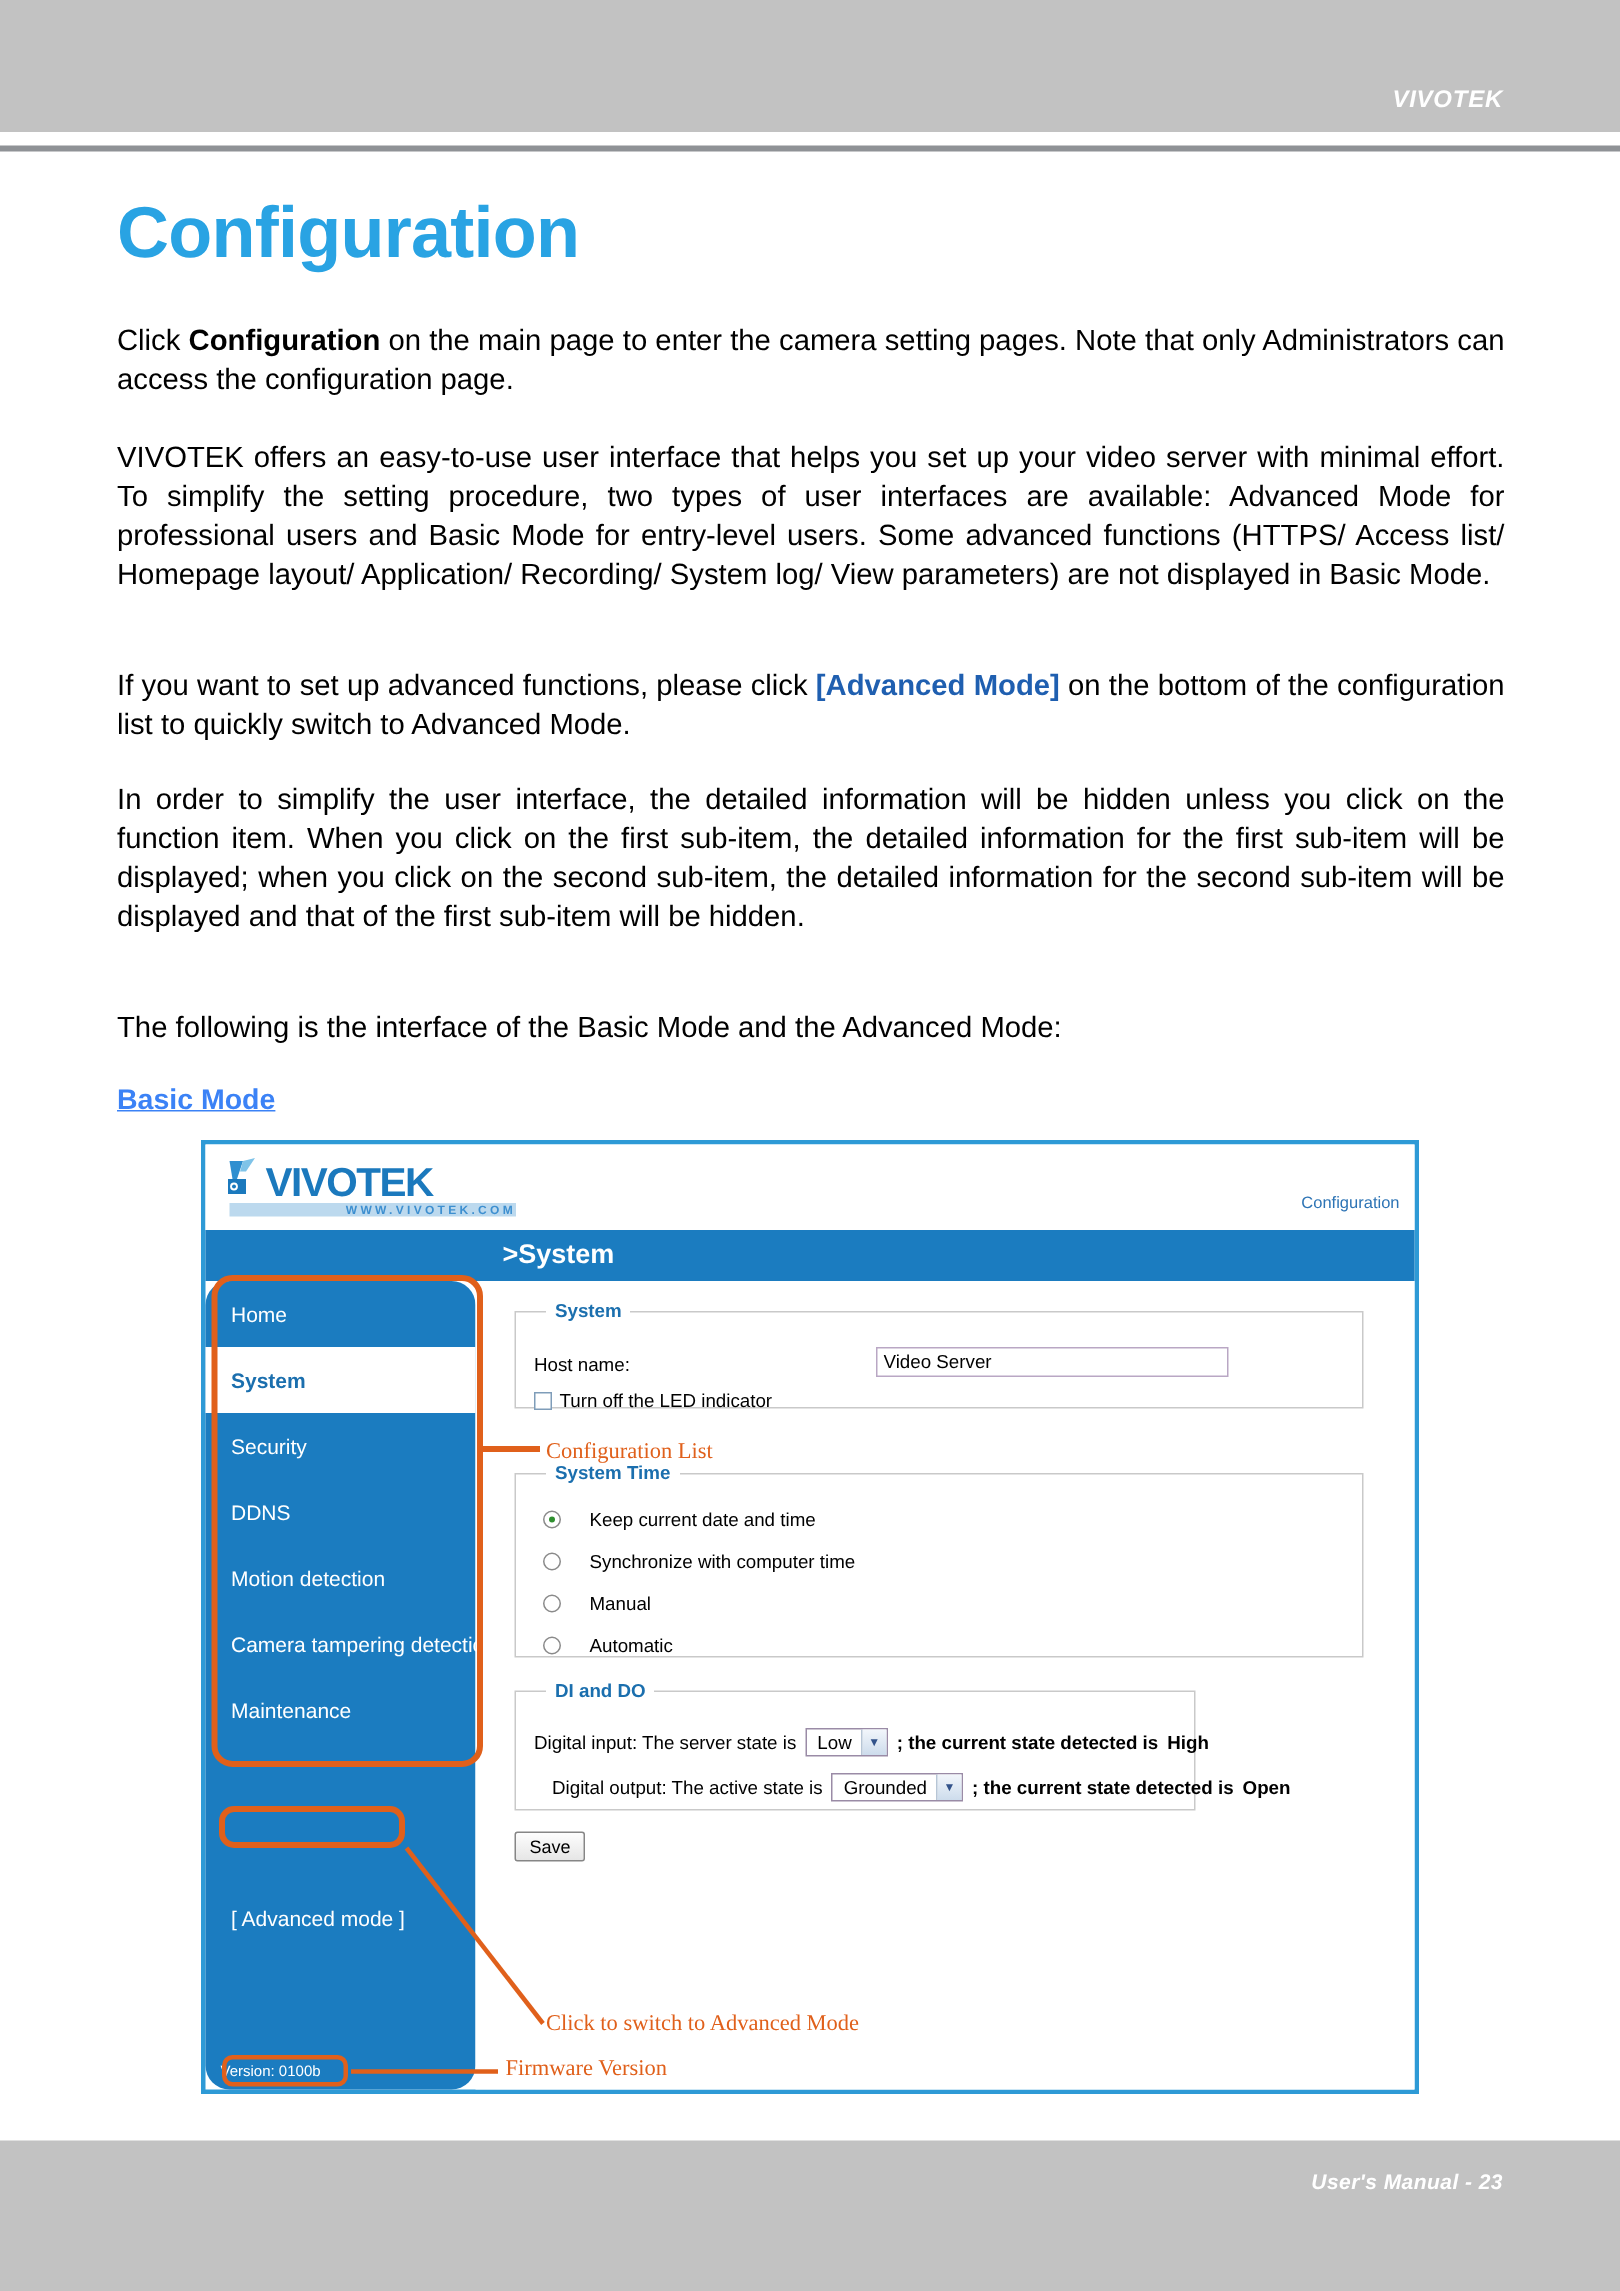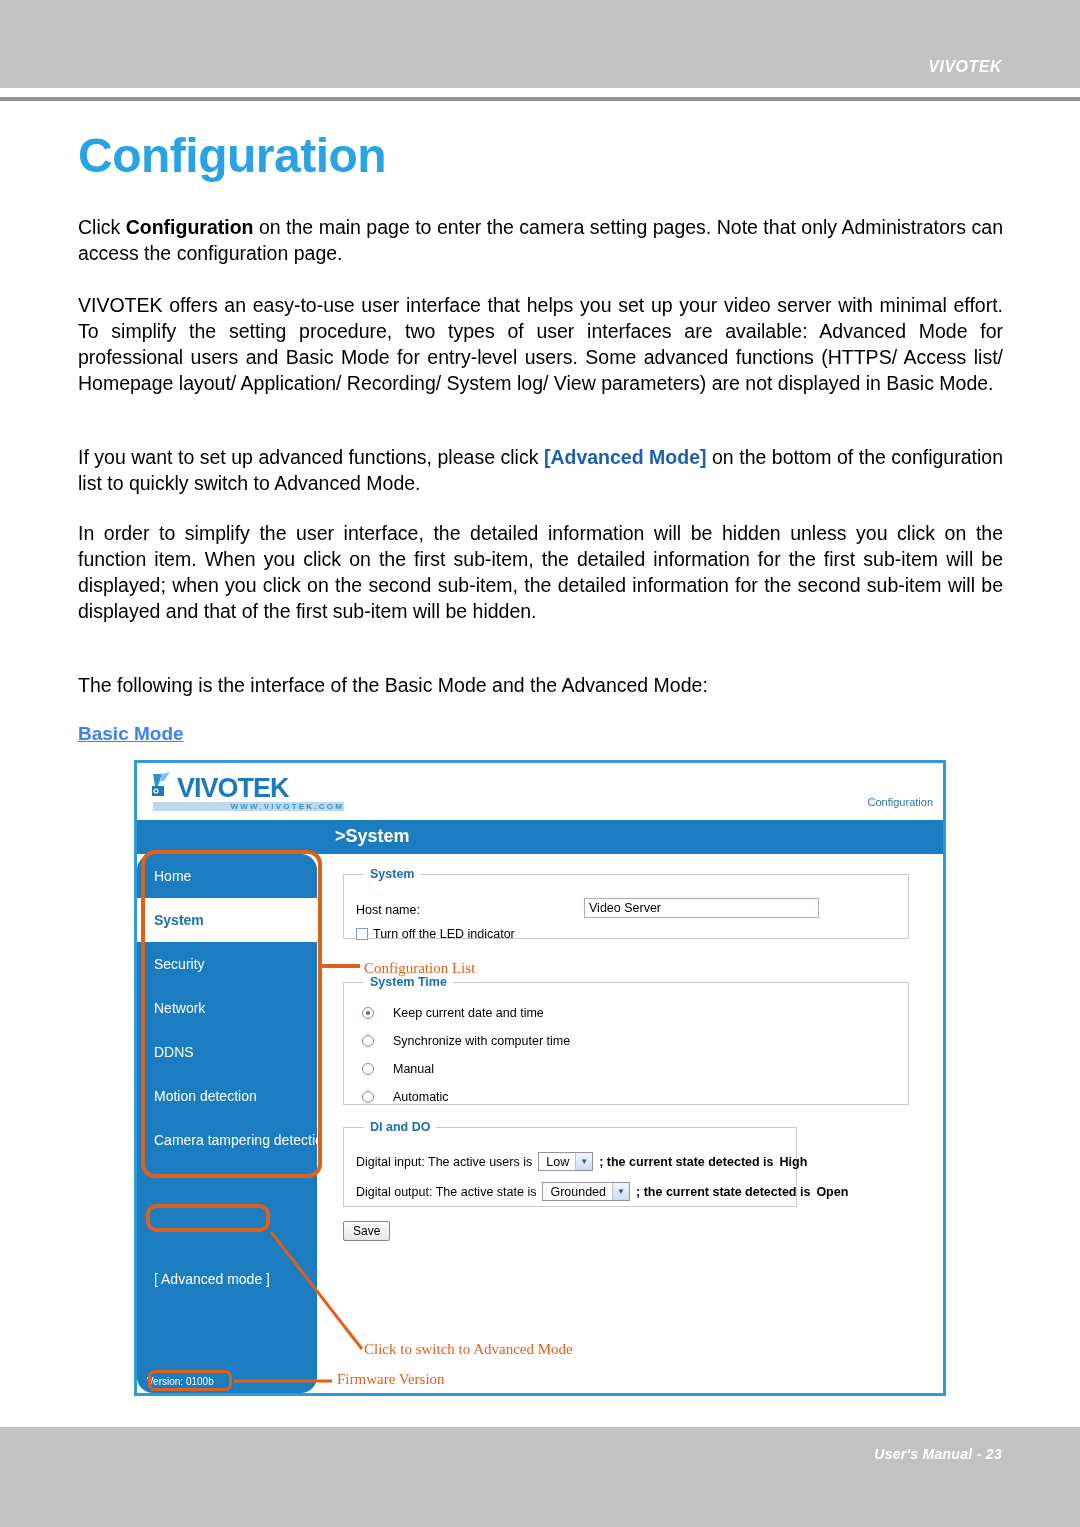--- a/index.html
+++ b/index.html
@@ -280,21 +280,21 @@
     position: absolute;
     left: 12px;
     font-size: 12.5px;
     color: #000000;
     display: flex;
     align-items: center;
     gap: 6px;
     white-space: nowrap;
   }
   .d1 { top: 18px; }
-  .d2 { top: 48px; }
+  .d2 { top: 48px; margin-left: 12px; }
   .sel {
     display: inline-flex;
     align-items: center;
     border: 1px solid #9a8ba6;
     background: #ffffff;
     height: 19px;
     font-size: 12.5px;
     box-sizing: border-box;
   }
   .sel .sel-val { padding: 0 6px 0 7px; }
@@ -394,24 +394,24 @@
   </div>
 
   <div class="shot-titlebar">
     <div class="shot-title">&gt;System</div>
   </div>
 
   <div class="shot-sidebar">
     <div class="nav-item">Home</div>
     <div class="nav-item active">System</div>
     <div class="nav-item">Security</div>
-    <div class="nav-item">Network</div>
     <div class="nav-item">DDNS</div>
     <div class="nav-item">Motion detection</div>
     <div class="nav-item">Camera tampering detection</div>
+    <div class="nav-item">Maintenance</div>
     <div class="nav-advanced">[ Advanced mode ]</div>
     <div class="nav-version">Version: 0100b</div>
   </div>
 
   <div class="shot-main">
 
     <fieldset class="panel panel-system">
       <legend>System</legend>
       <div class="field-row hostname-label">Host name:</div>
       <input class="hostname-input" type="text" value="Video Server" style="">
@@ -437,21 +437,21 @@
       </div>
       <div class="radio-row r4">
         <span class="rb"></span>
         <span>Automatic</span>
       </div>
     </fieldset>
 
     <fieldset class="panel panel-dido">
       <legend>DI and DO</legend>
       <div class="dido-row d1">
-        <span>Digital input: The active users is</span>
+        <span>Digital input: The server state is</span>
         <span class="sel">
           <span class="sel-val">Low</span>
           <span class="sel-arrow">▼</span>
         </span>
         <span class="semi">; the current state detected is</span>
         <span class="bold">High</span>
       </div>
       <div class="dido-row d2">
         <span>Digital output: The active state is</span>
         <span class="sel">

